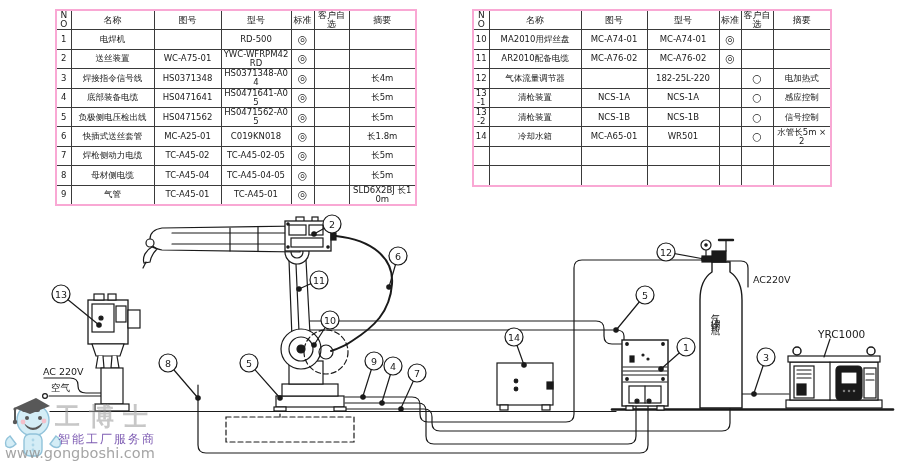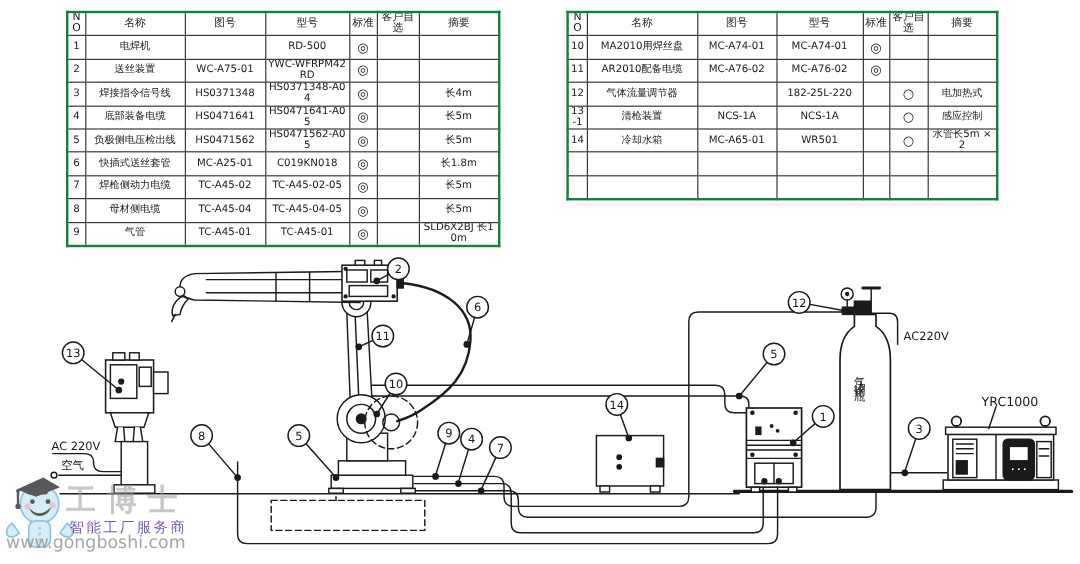--- a/index.html
+++ b/index.html
@@ -1,20 +1,20 @@
 <!DOCTYPE html>
 <html><head>
 <meta charset="utf-8">
 <style>
   html,body{margin:0;padding:0;background:#fff;}
   .page{position:relative;width:900px;height:470px;background:#fff;overflow:hidden;
         font-family:"DejaVu Sans",sans-serif;color:#1a1a1a;}
   
   table.parts{position:absolute;border-collapse:collapse;table-layout:fixed;
-              background:#fff;border:2px solid #15803d;}
+              background:#fff;border:2px solid #f9a8d4;}
   table.parts th,table.parts td{border:1px solid #3a3a3a;font-size:8.5px;font-weight:normal;
               text-align:center;vertical-align:middle;padding:0 1px;height:18.4px;
               line-height:9px;word-break:break-all;overflow:hidden;white-space:normal;}
   table.parts th{font-size:9px;}
   table.parts td:nth-child(5),table.parts td:nth-child(6){font-size:11px;line-height:11px;}
   #tableLeft{left:55px;top:9px;width:360px;}
   #tableRight{left:472px;top:9px;width:358px;}
   
   .wm{position:absolute;left:0;top:388px;width:340px;height:80px;z-index:3;pointer-events:none;}
   .wm .brand{position:absolute;left:55px;top:12px;font-family:"DejaVu Serif",serif;
@@ -480,20 +480,29 @@
         <tr>
           <td>13-1</td>
           <td>清枪装置</td>
           <td>NCS-1A</td>
           <td>NCS-1A</td>
           <td></td>
           <td>○</td>
           <td>感应控制</td>
         </tr>
         <tr>
+          <td>13-2</td>
+          <td>清枪装置</td>
+          <td>NCS-1B</td>
+          <td>NCS-1B</td>
+          <td></td>
+          <td>○</td>
+          <td>信号控制</td>
+        </tr>
+        <tr>
           <td>14</td>
           <td>冷却水箱</td>
           <td>MC-A65-01</td>
           <td>WR501</td>
           <td></td>
           <td>○</td>
           <td>水管长5m × 2</td>
         </tr>
         <tr>
           <td></td>

